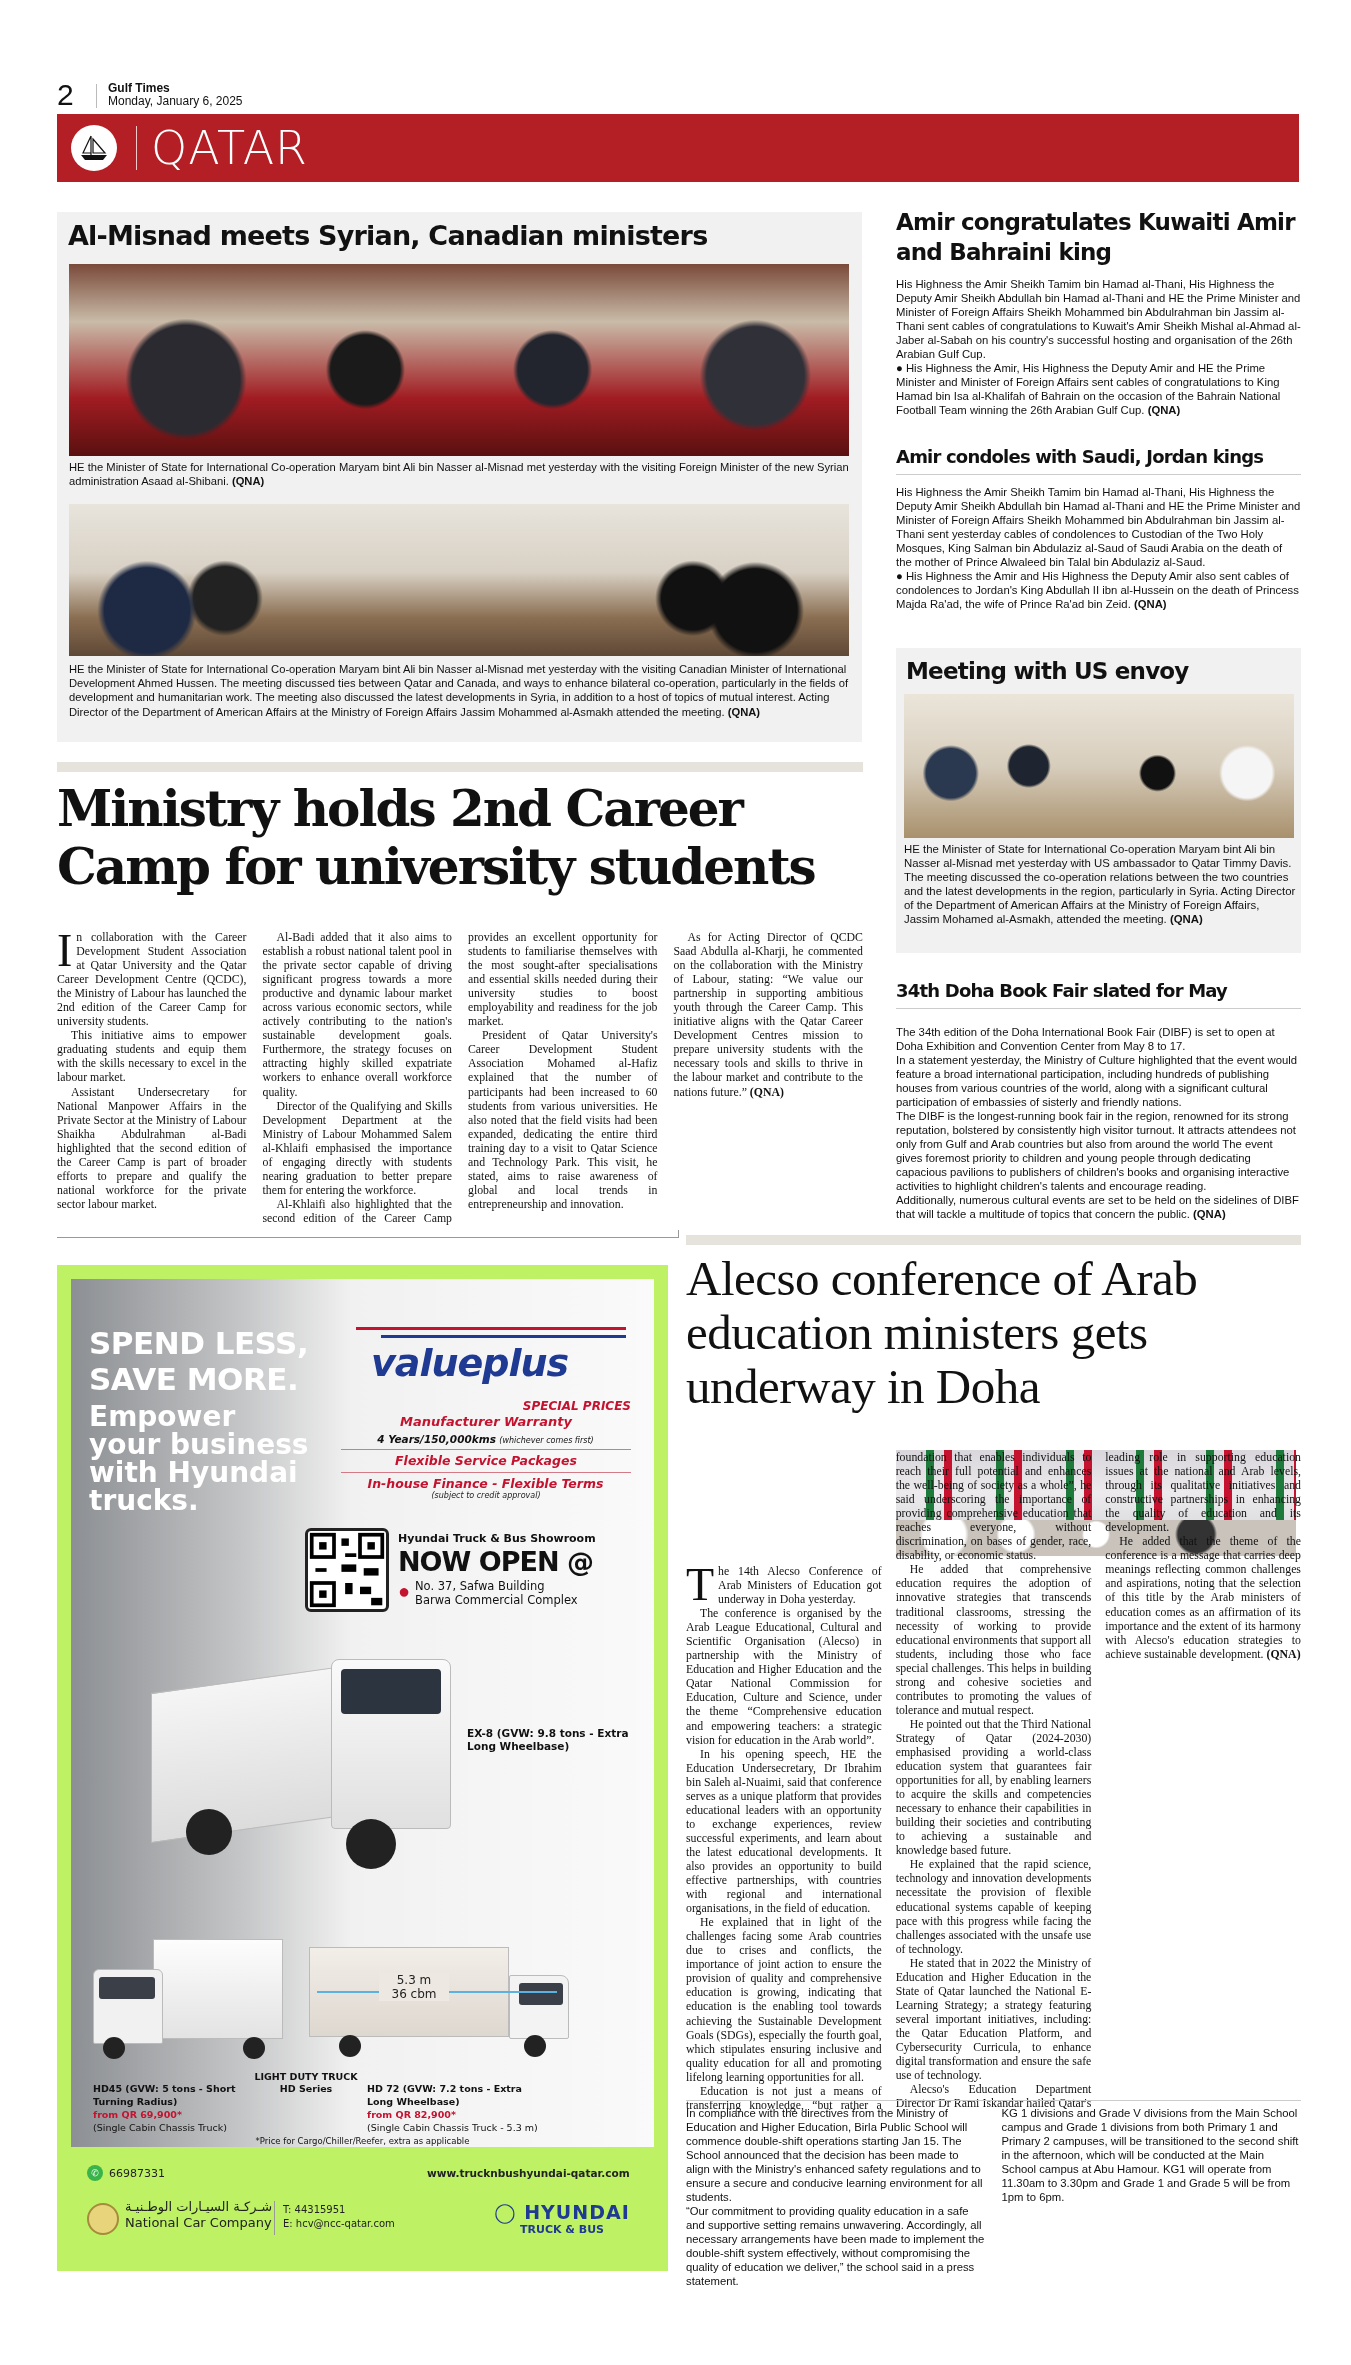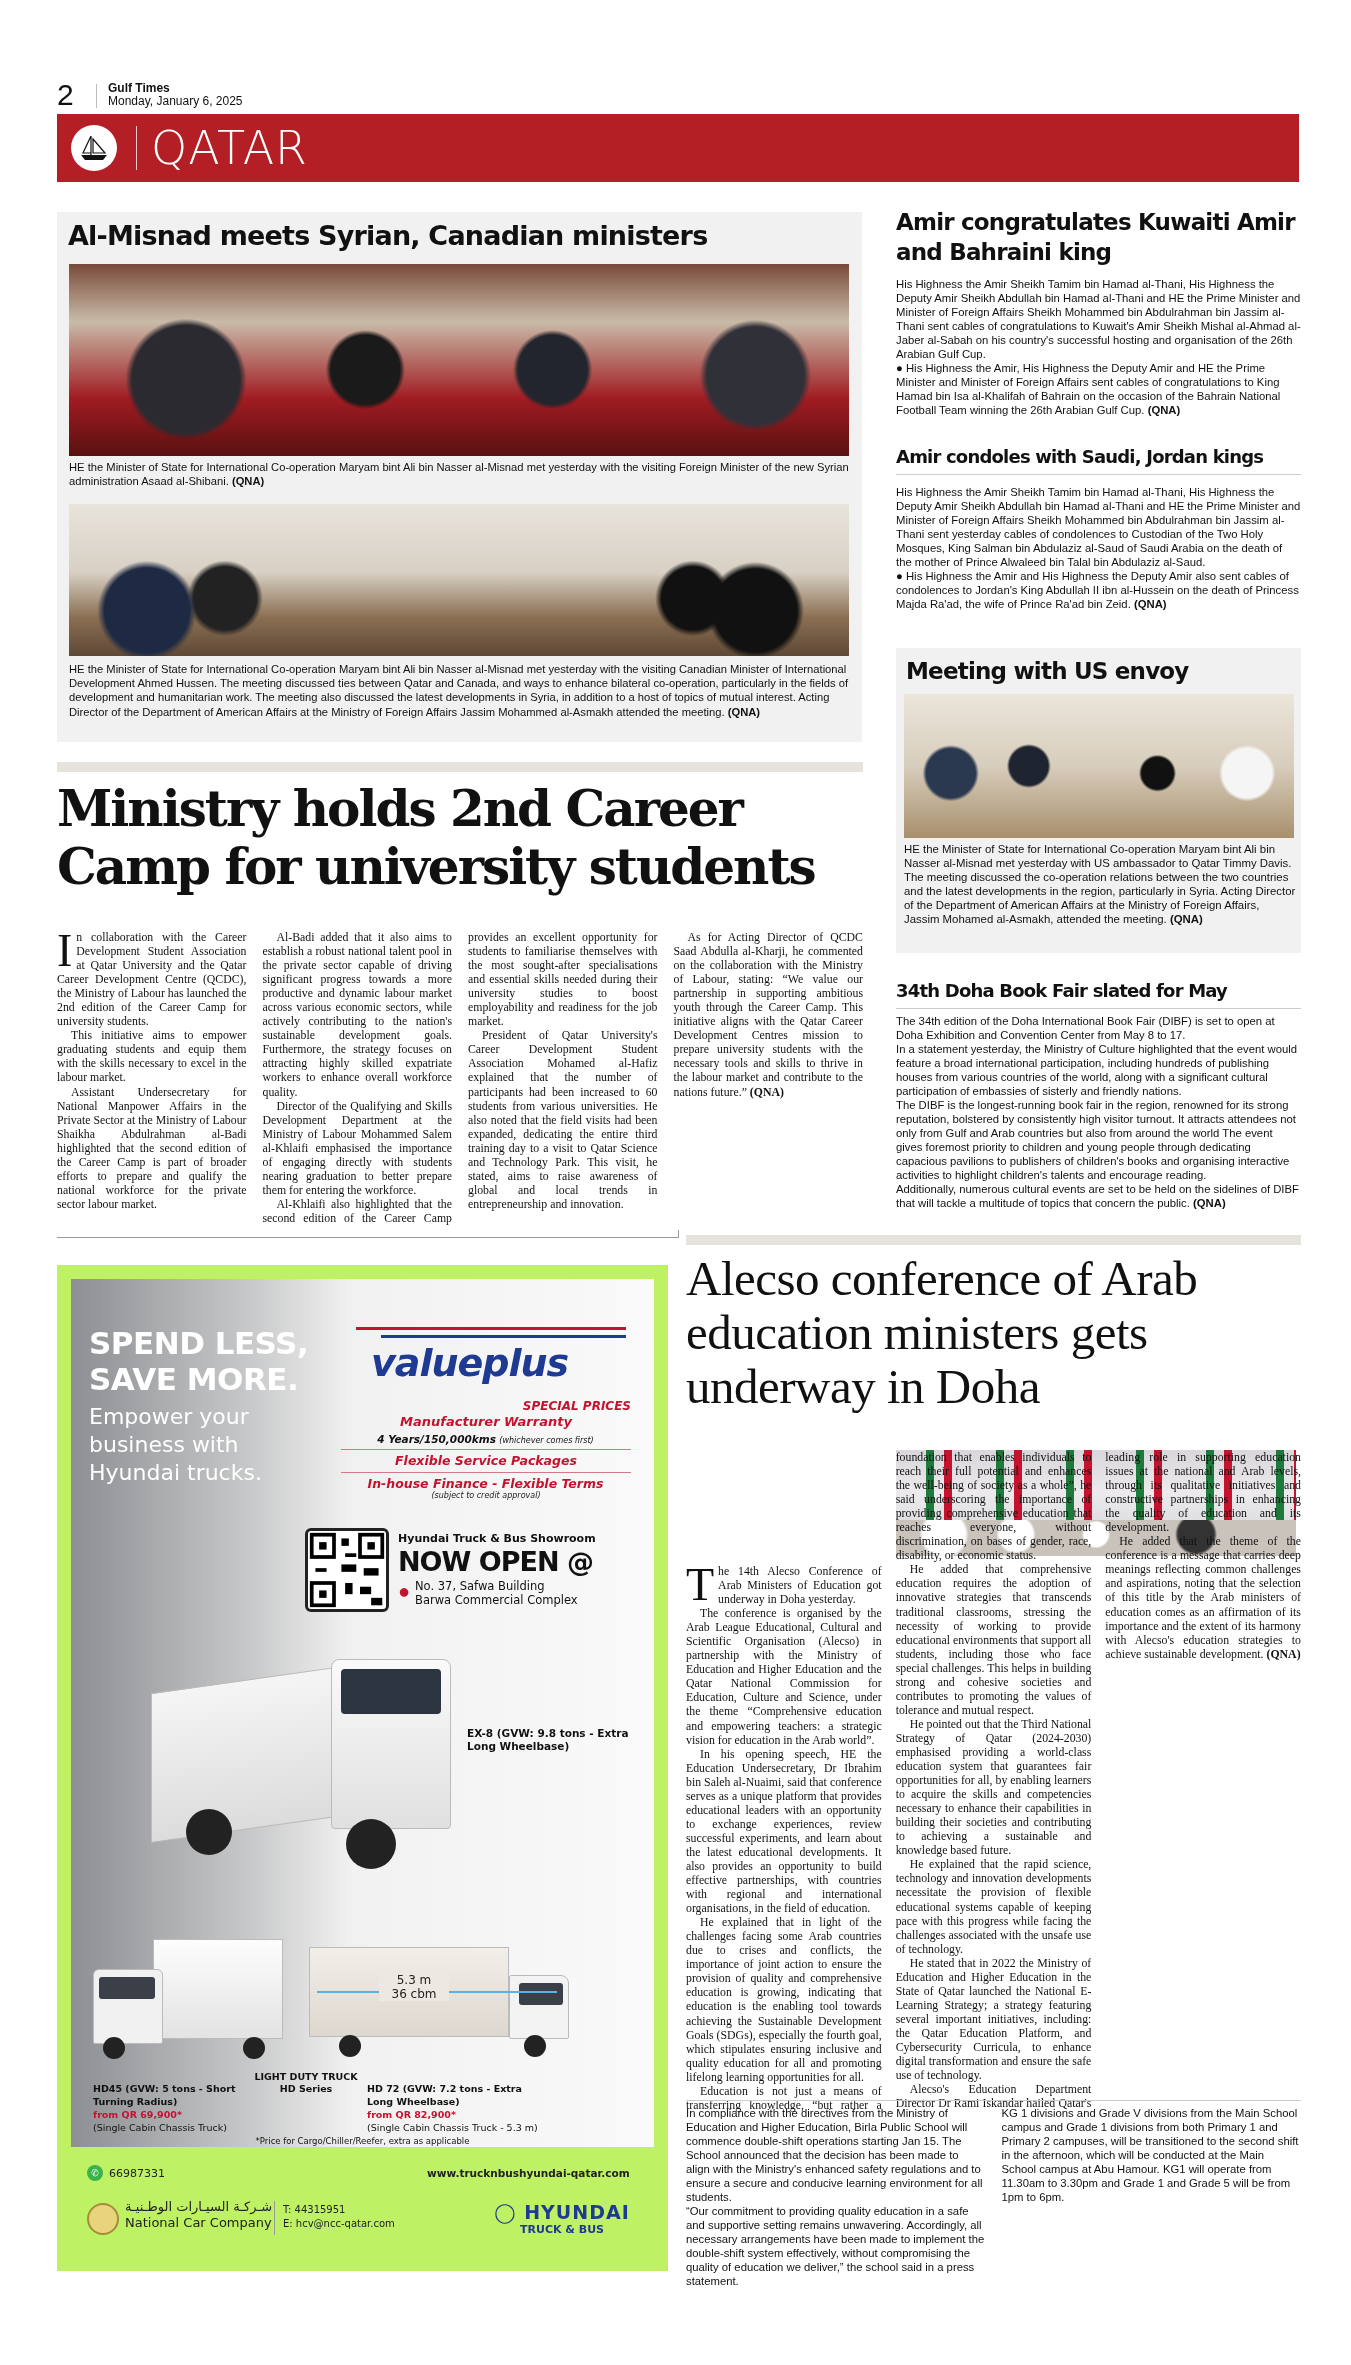--- a/index.html
+++ b/index.html
@@ -79,21 +79,21 @@
   <div class="abs hl-sans" style="left:10px;top:8px;font-size:23px;line-height:30px">Meeting with US envoy</div>
   <div class="abs photo" style="left:8px;top:46px;width:390px;height:144px;background:linear-gradient(180deg,#ebe5da 0%,#d7cdbc 50%,#a8906c 100%)" title="Meeting with US ambassador">
     <div class="abs" style="left:0;top:0;width:390px;height:144px;background:radial-gradient(circle at 12% 55%,#2b3950 7%,transparent 8%),radial-gradient(circle at 32% 50%,#1e2530 7%,transparent 8%),radial-gradient(circle at 65% 55%,#111 6%,transparent 7%),radial-gradient(circle at 88% 55%,#f5f5f5 7%,transparent 8%)"></div>
   </div>
   <div class="abs cap" style="left:8px;top:194px;width:392px;font-size:11.4px;line-height:14px"><span>HE the Minister of State for International Co-operation Maryam bint Ali bin Nasser al-Misnad met yesterday with US ambassador to Qatar Timmy Davis. The meeting discussed the co-operation relations between the two countries and the latest developments in the region, particularly in Syria. Acting Director of the Department of American Affairs at the Ministry of Foreign Affairs, Jassim Mohamed al-Asmakh, attended the meeting.</span> <b>(QNA)</b></div>
 </div>
 
 <div class="abs" style="left:896px;top:978px;width:405px">
   <div class="hl-sans" style="font-size:18px;line-height:26px">34th Doha Book Fair slated for May</div>
   <div class="rule" style="margin-top:4px"></div>
-  <div class="body-sans" style="margin-top:5px">The 34th edition of the Doha International Book Fair (DIBF) is set to open at Doha Exhibition and Convention Center from May 8 to 17.</div>
+  <div class="body-sans" style="margin-top:16px">The 34th edition of the Doha International Book Fair (DIBF) is set to open at Doha Exhibition and Convention Center from May 8 to 17.</div>
   <div class="body-sans">In a statement yesterday, the Ministry of Culture highlighted that the event would feature a broad international participation, including hundreds of publishing houses from various countries of the world, along with a significant cultural participation of embassies of sisterly and friendly nations.</div>
   <div class="body-sans">The DIBF is the longest-running book fair in the region, renowned for its strong reputation, bolstered by consistently high visitor turnout. It attracts attendees not only from Gulf and Arab countries but also from around the world The event gives foremost priority to children and young people through dedicating capacious pavilions to publishers of children's books and organising interactive activities to highlight children's talents and encourage reading.</div>
   <div class="body-sans"><span>Additionally, numerous cultural events are set to be held on the sidelines of DIBF that will tackle a multitude of topics that concern the public.</span> <b>(QNA)</b></div>
 </div>
 
 <div class="abs" style="left:57px;top:762px;width:806px;height:10px;background:#e6e3dc"></div>
 <div class="abs" style="left:57px;top:780px;width:806px;font-family:'DejaVu Serif',serif;font-weight:700;font-size:50px;line-height:58px;letter-spacing:-2px">Ministry holds 2nd Career Camp for university students</div>
 <div class="abs serif-body" style="left:57px;top:930px;width:806px;column-count:4;column-gap:16px;height:300px;column-fill:auto">
   <p class="first"><span class="dropcap">I</span><span>n collaboration with the Career Development Student Association at Qatar University and the Qatar Career Development Centre (QCDC), the Ministry of Labour has launched the 2nd edition of the Career Camp for university students.</span></p>
   <p>This initiative aims to empower graduating students and equip them with the skills necessary to excel in the labour market.</p>
@@ -104,21 +104,21 @@
   <p>President of Qatar University's Career Development Student Association Mohamed al-Hafiz explained that the number of participants had been increased to 60 students from various universities. He also noted that the field visits had been expanded, dedicating the entire third training day to a visit to Qatar Science and Technology Park. This visit, he stated, aims to raise awareness of global and local trends in entrepreneurship and innovation.</p>
   <p><span>As for Acting Director of QCDC Saad Abdulla al-Kharji, he commented on the collaboration with the Ministry of Labour, stating: “We value our partnership in supporting ambitious youth through the Career Camp. This initiative aligns with the Qatar Career Development Centres mission to prepare university students with the necessary tools and skills to thrive in the labour market and contribute to the nations future.”</span> <b>(QNA)</b></p>
 </div>
 <div class="abs" style="left:57px;top:1237px;width:622px;height:1px;background:#999"></div>
 <div class="abs" style="left:678px;top:1230px;width:1px;height:8px;background:#999"></div>
 
 <div class="abs ad">
   <div class="ad-inner">
     <div class="abs ad-white" style="left:18px;top:46px;font-size:31px;line-height:36px;letter-spacing:-0.5px">SPEND LESS,</div>
     <div class="abs ad-white" style="left:18px;top:82px;font-size:31px;line-height:36px;letter-spacing:-0.5px">SAVE MORE.</div>
-    <div class="abs ad-white" style="left:18px;top:124px;width:220px;font-size:22px;line-height:28px;font-weight:400">Empower your business with Hyundai trucks.</div>
+    <div class="abs ad-white" style="left:18px;top:124px;width:220px;font-size:28px;line-height:28px;font-weight:700">Empower your business with Hyundai trucks.</div>
 
     <div class="abs" style="left:285px;top:48px;width:270px;height:3px;background:#c4122f"></div>
     <div class="abs" style="left:310px;top:56px;width:245px;height:3px;background:#1f3a93"></div>
     <div class="abs ad-blue" style="left:300px;top:62px;font-family:'DejaVu Sans',sans-serif;font-weight:700;font-style:italic;font-size:38px;line-height:44px;letter-spacing:-1px"><span>valueplus</span></div>
 
     <div class="abs ad-red" style="left:270px;top:120px;width:290px;text-align:right;font-family:'DejaVu Sans',sans-serif;font-style:italic;font-weight:700;font-size:12px;line-height:15px">SPECIAL PRICES</div>
     <div class="abs ad-red" style="left:270px;top:135px;width:290px;text-align:center;font-family:'DejaVu Sans',sans-serif;font-style:italic;font-weight:700;font-size:13px;line-height:16px">Manufacturer Warranty</div>
     <div class="abs" style="left:262px;top:153px;width:305px;text-align:center;font-family:'DejaVu Sans',sans-serif;font-size:10.5px;line-height:14px;color:#111"><b><i>4 Years/150,000kms</i></b> <i style="font-size:8px">(whichever comes first)</i></div>
     <div class="abs" style="left:270px;top:170px;width:290px;height:1px;background:#d47a86"></div>
     <div class="abs ad-red" style="left:270px;top:174px;width:290px;text-align:center;font-family:'DejaVu Sans',sans-serif;font-style:italic;font-weight:700;font-size:12.5px;line-height:16px">Flexible Service Packages</div>

